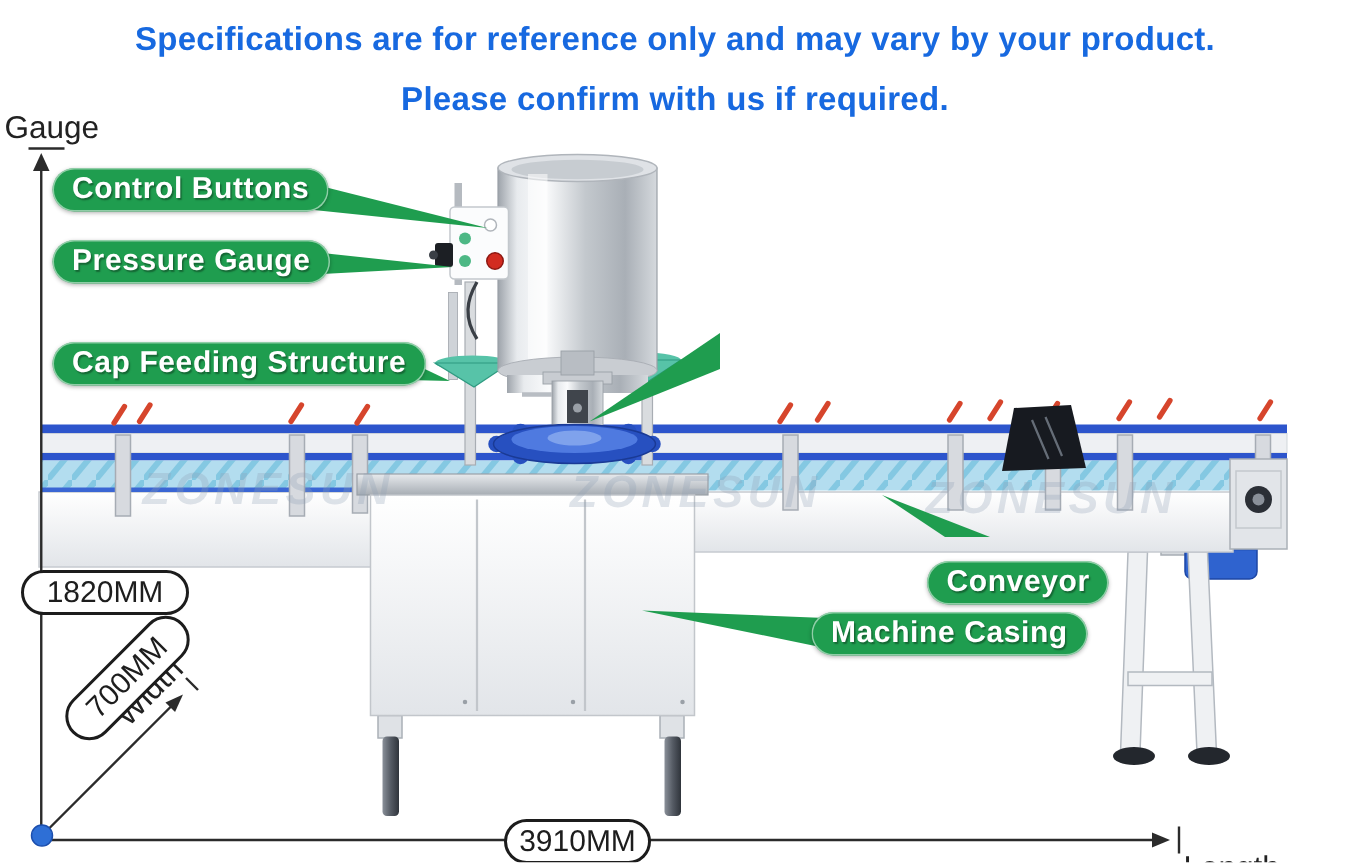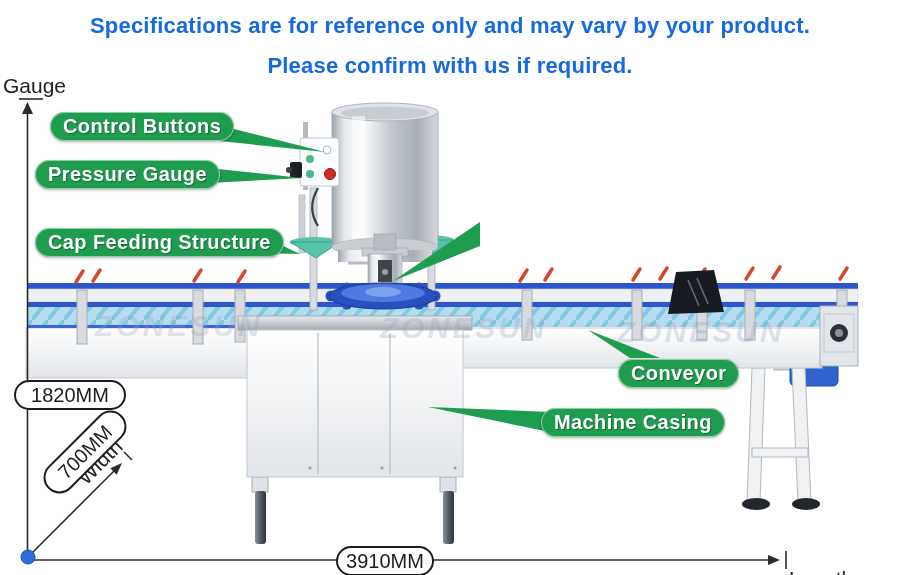--- a/index.html
+++ b/index.html
@@ -19,25 +19,25 @@
        color:#1d1d1d;font-size:20px;text-align:center;height:26px;line-height:26px;
        white-space:nowrap;}
   #dim-height{left:14px;top:380px;width:108px;}
   #dim-width{left:33px;top:436px;width:100px;height:28px;line-height:28px;
        transform:rotate(-45deg);transform-origin:50% 50%;}
   #dim-length{left:336px;top:546px;width:94px;}
   .pill{position:absolute;background:#1f9d4f;color:#fff;font-weight:bold;font-size:20px;
        height:29px;line-height:29px;padding:0 13px;border-radius:15px;white-space:nowrap;
        letter-spacing:0.4px;text-shadow:1px 1px 1px rgba(0,0,0,0.35);
        box-shadow:inset 0 0 0 1px rgba(255,255,255,0.5), 0 1px 3px rgba(0,0,0,0.3);}
-  #lbl-control-buttons{left:50px;top:112px;}
+  #lbl-control-buttons{left:35px;top:112px;}
   #lbl-pressure-gauge{left:35px;top:160px;}
   #lbl-cap-feeding{left:35px;top:228px;}
   #lbl-cap-seaming{left:468px;top:214px;}
-  #lbl-conveyor{left:618px;top:359px;}
+  #lbl-conveyor{left:618px;top:374px;}
   #lbl-machine-casing{left:541px;top:408px;}
 </style>
 </head>
 <body>
 
 <div id="stage">
 
   <svg width="900" height="575" viewBox="0 0 900 575">
     <defs>
       <linearGradient id="gSilv" x1="0" y1="0" x2="1" y2="0">

